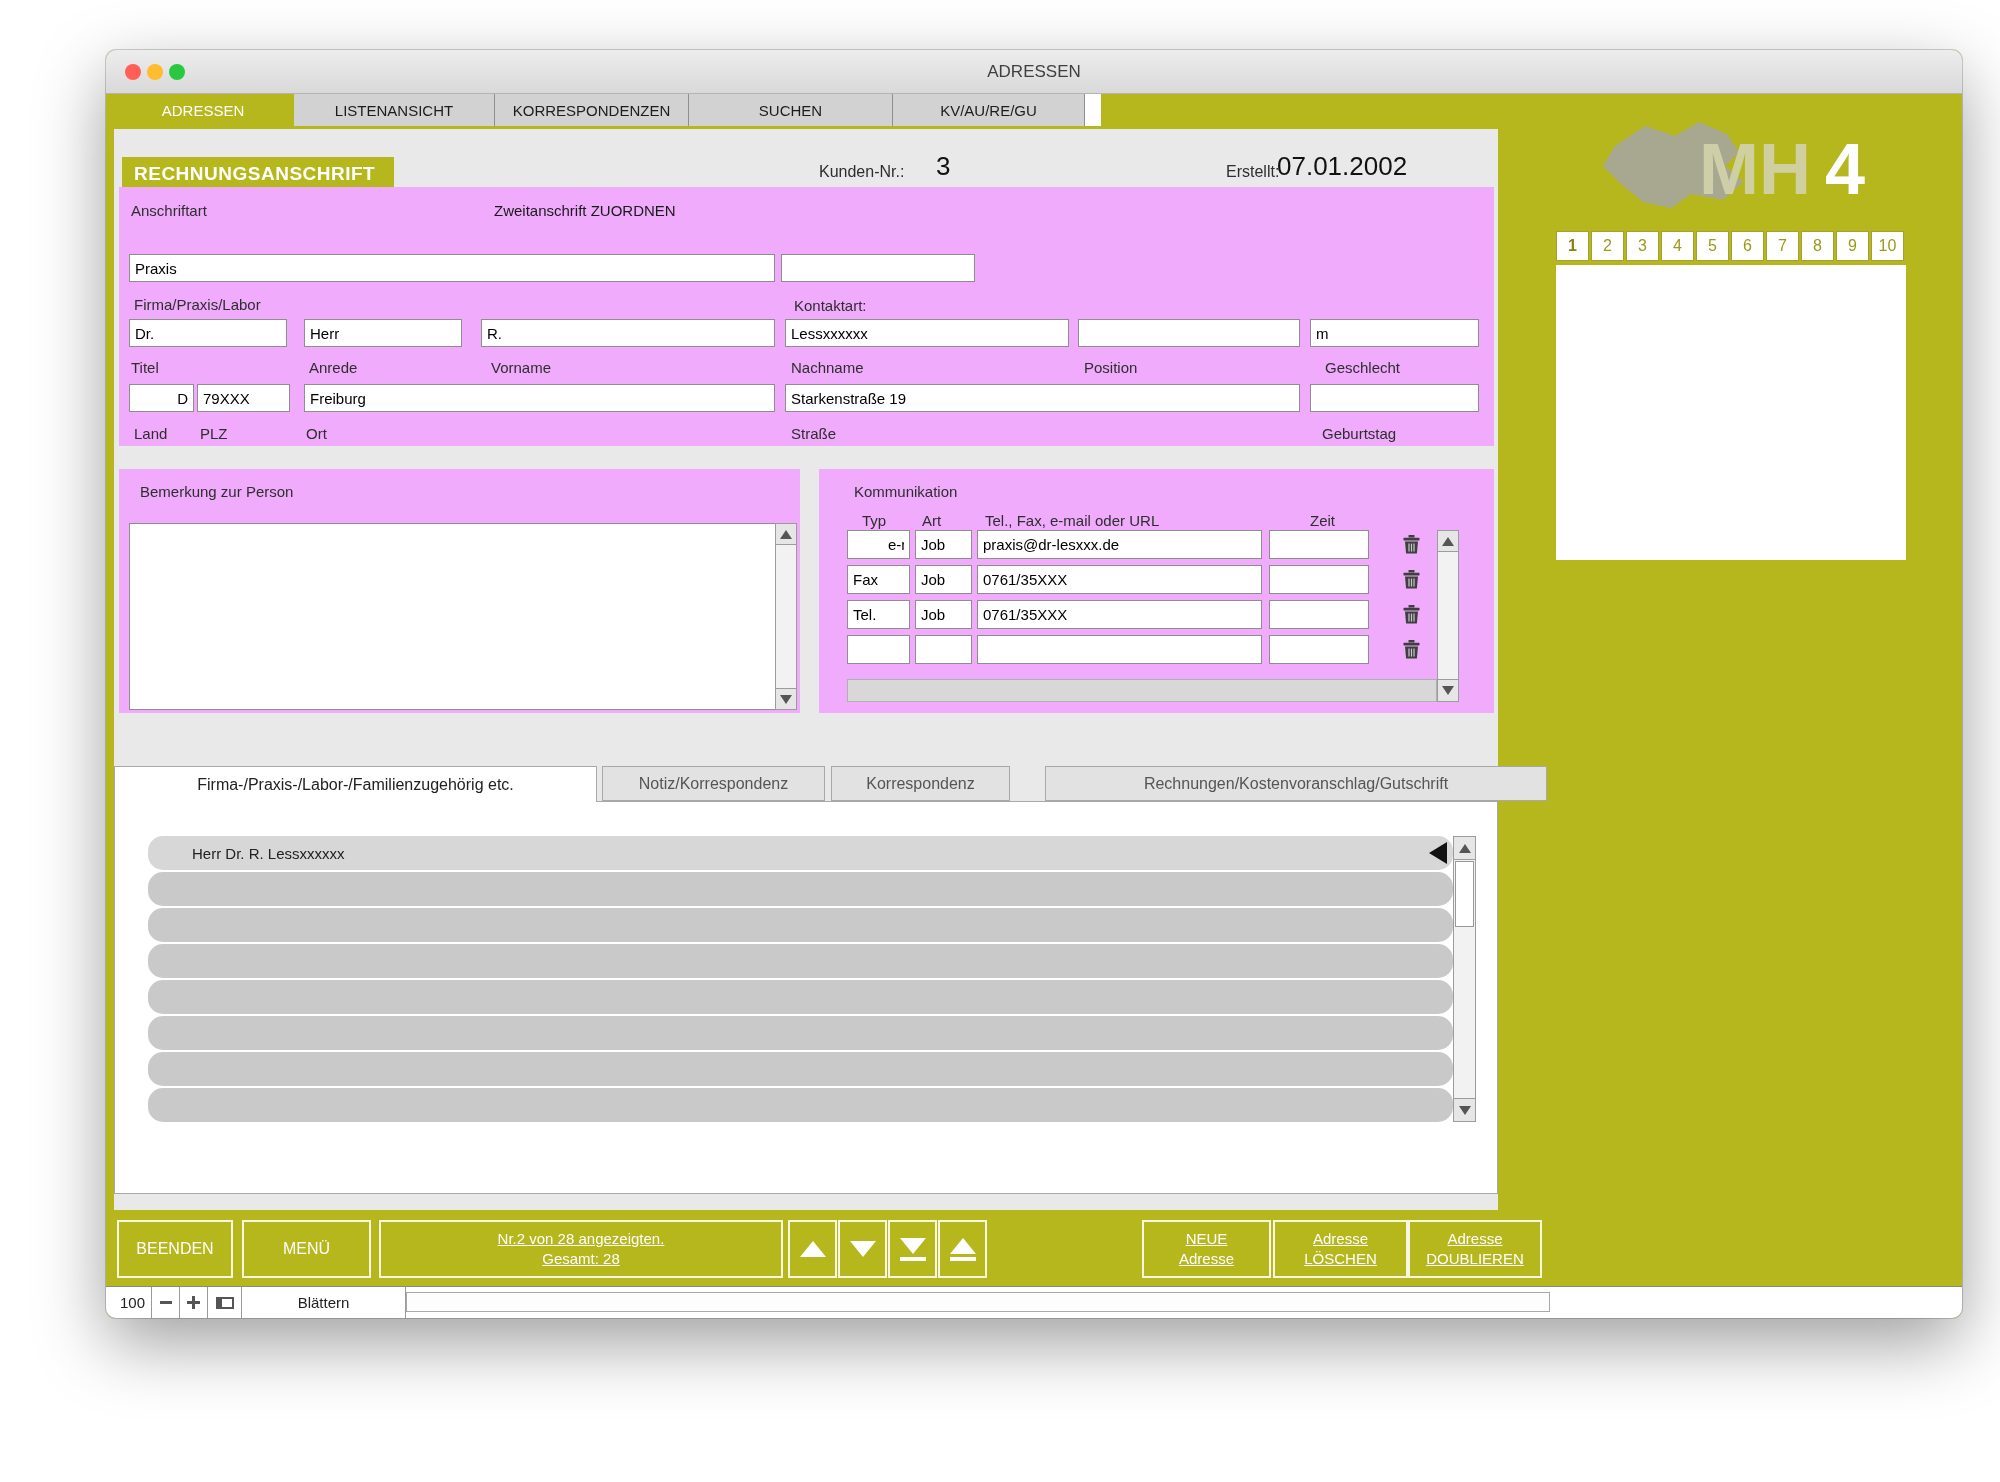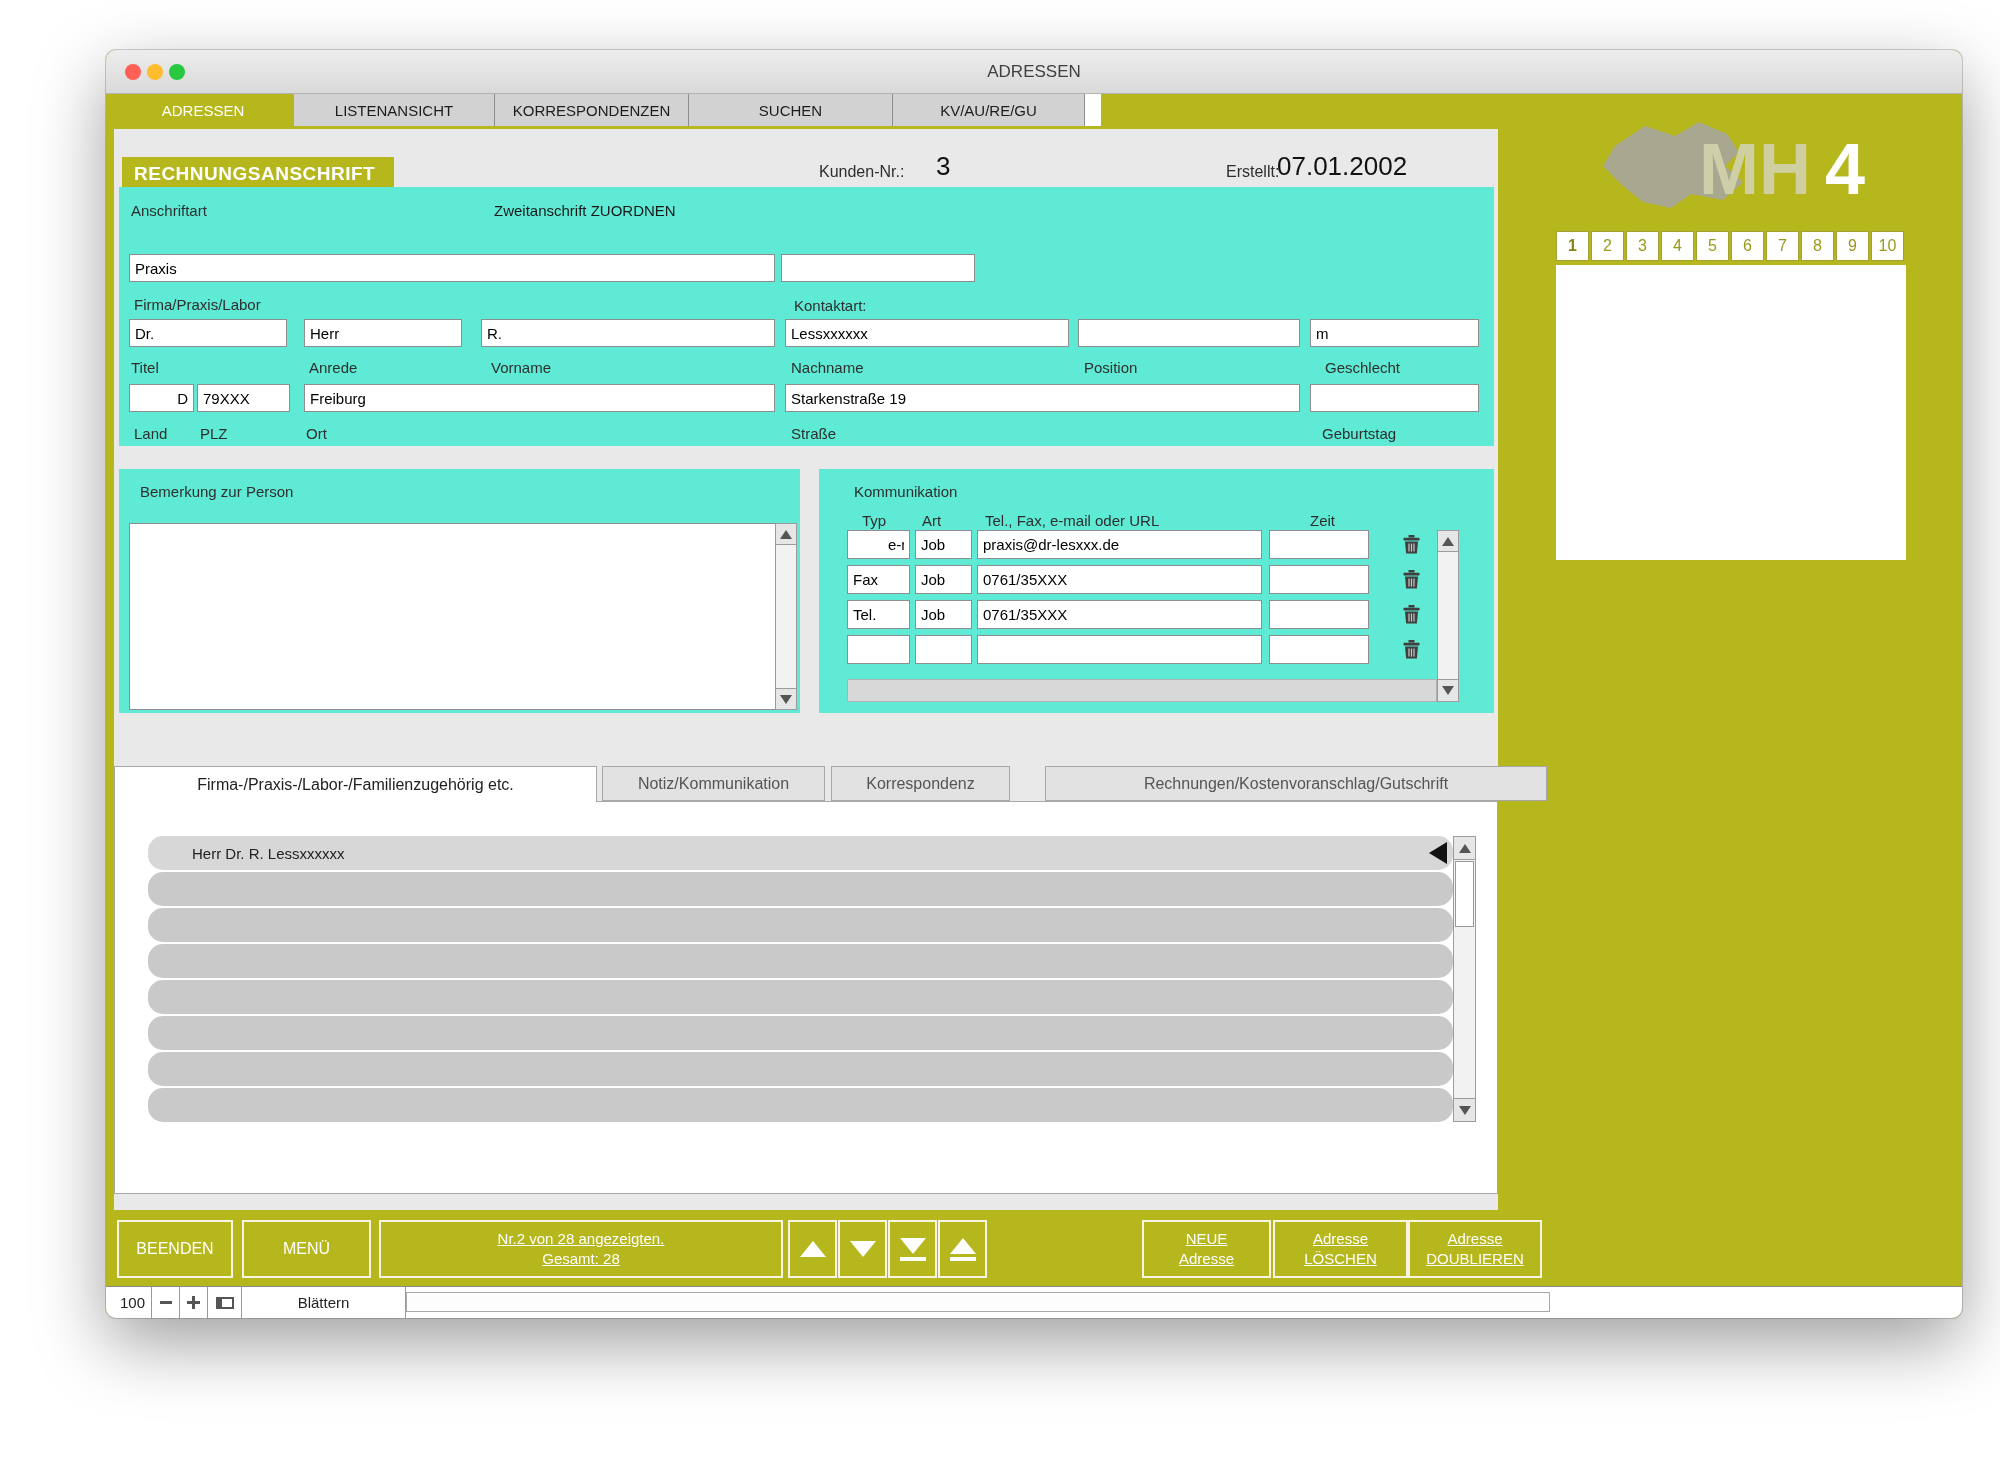--- a/index.html
+++ b/index.html
@@ -17,21 +17,21 @@
 
   .appbody { position: absolute; left: 0; top: 44px; right: 0; bottom: 32px; background: #b6b71d; }
 
   .tabrow { position: absolute; left: 6px; top: 0; height: 32px; display: flex; }
   .ttab { height: 32px; display: flex; align-items: center; justify-content: center; font-size: 15px; cursor: pointer; }
   .ttab.inactive { background: #d2d2d2; color: #1c1c1c; border-right: 1px solid #8f8f8f; }
   .ttab.active { background: #b6b71d; color: #ffffff; }
 
   .content { position: absolute; left: 8px; top: 35px; width: 1384px; height: 1081px; background: #e9e9e9; }
 
-  .gpanel { position: absolute; background: #5eead4; }
+  .gpanel { position: absolute; background: #f0abfc; }
   .lbl { position: absolute; font-size: 15px; color: #2e2e2e; white-space: nowrap; }
   .inp { position: absolute; border: 1px solid #8e8e8e; background: #fff; height: 28px;
          font: 15px "Liberation Sans", sans-serif; padding: 0 5px; outline: none; }
   .sectionlabel { position: absolute; background: #b6b71d; color: #fff; font-weight: bold;
                   font-size: 19px; display: flex; align-items: center; padding-left: 12px; letter-spacing: .5px; }
   .bigval { position: absolute; font-size: 26px; color: #111; }
 
   .txa { position: absolute; border: 1px solid #8e8e8e; background: #fff; resize: none;
          font: 15px "Liberation Sans", sans-serif; padding: 4px; outline: none; }
 
@@ -250,21 +250,21 @@
             <span class="aru"></span>
           </div>
         <div class="track" style="left:618px;top:82px;width:22px;height:129px"></div>
         <div style="position:absolute;left:28px;top:210px;width:590px;height:23px;background:#d8d8d8;border:1px solid #b0b0b0"></div>
         <div class="sbtn" style="left:618px;top:210px;width:22px;height:23px">
             <span class="ard"></span>
           </div>
       </div>
 
       <div class="stab active" style="left:0;width:483px">Firma-/Praxis-/Labor-/Familienzugehörig etc.</div>
-      <div class="stab inactive" style="left:488px;width:223px">Notiz/Kommunikation</div>
+      <div class="stab inactive" style="left:488px;width:223px">Notiz/Korrespondenz</div>
       <div class="stab inactive" style="left:717px;width:179px">Korrespondenz</div>
       <div class="stab inactive" style="left:931px;width:502px">Rechnungen/Kostenvoranschlag/Gutschrift</div>
 
       <div class="wpanel">
         <div class="lrow first" style="top:34px">Herr Dr. R. Lessxxxxxx</div>
         <div class="lrow" style="top:70px"></div>
         <div class="lrow" style="top:106px"></div>
         <div class="lrow" style="top:142px"></div>
         <div class="lrow" style="top:178px"></div>
         <div class="lrow" style="top:214px"></div>

